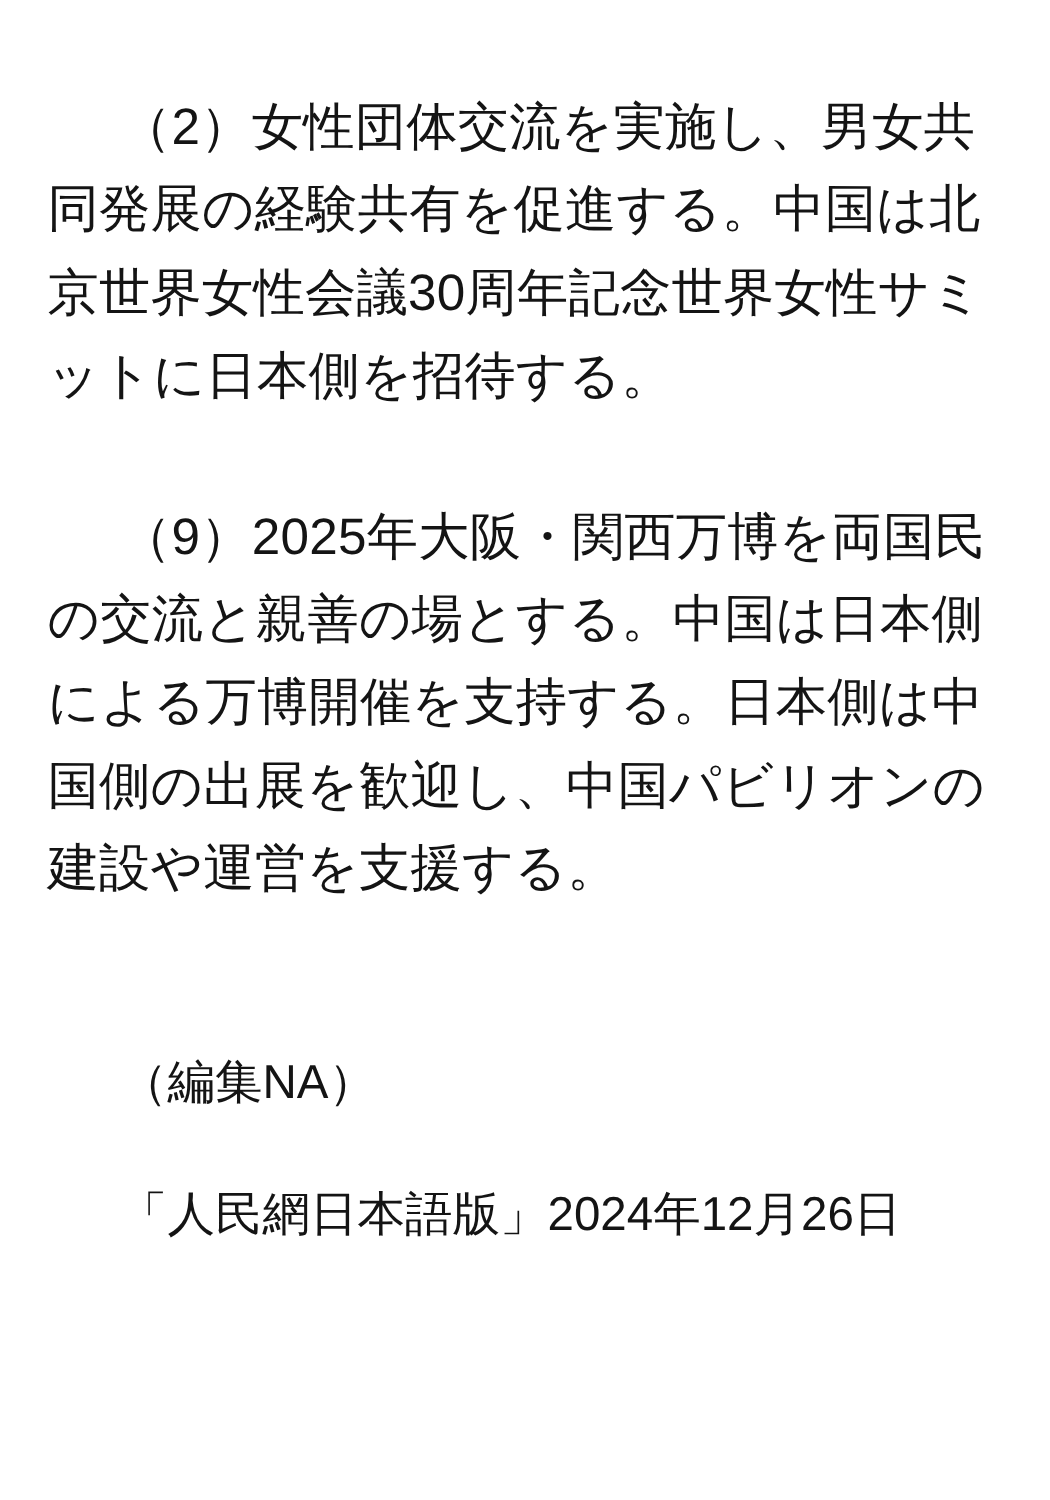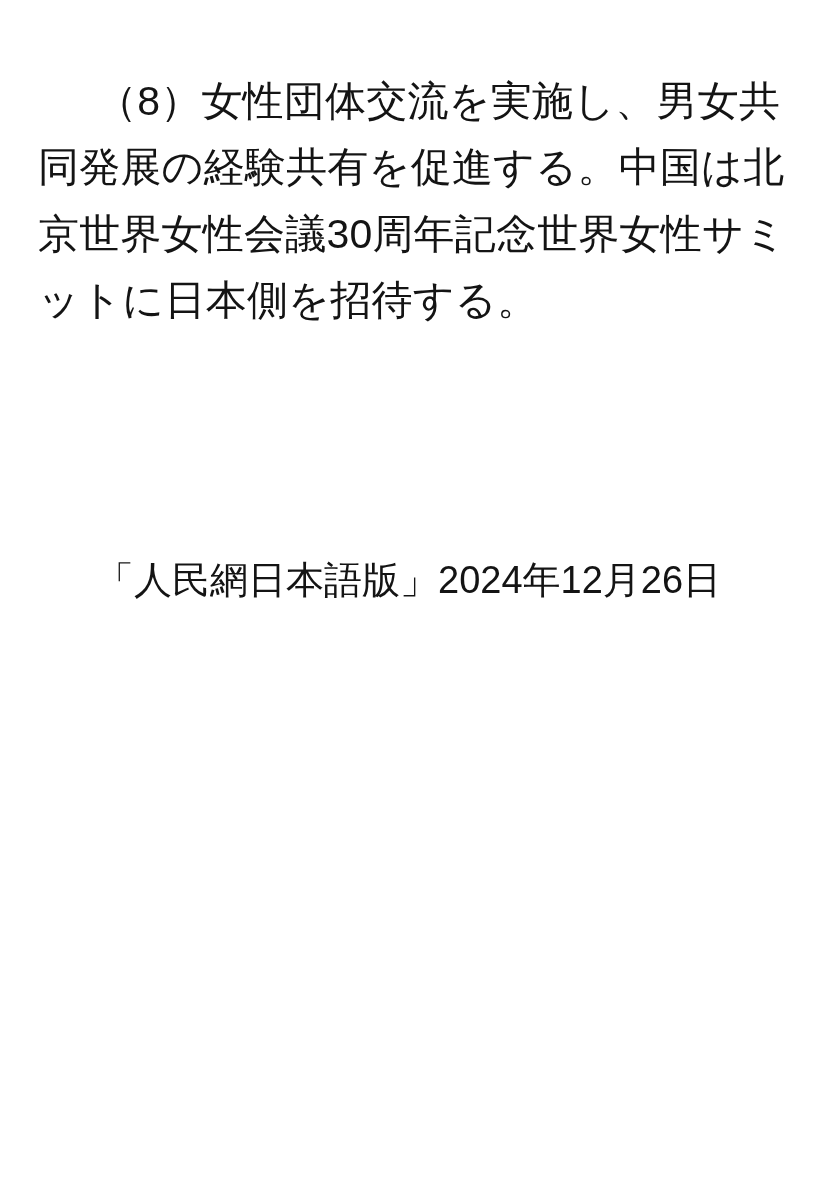--- a/index.html
+++ b/index.html
@@ -72,29 +72,31 @@
 <body>
 
 <div class="page">
 
   <div class="top-strip"></div>
 
   <div class="article-body">
 
     <div class="first-offset"></div>
 
-    <p class="para indent">（8）女性団体交流を実施し、男女共同発展の経験共有を促進する。中国は北京世界女性会議30周年記念世界女性サミットに日本側を招待する。</p>
+    <p class="para indent">（2）女性団体交流を実施し、男女共同発展の経験共有を促進する。中国は北京世界女性会議30周年記念世界女性サミットに日本側を招待する。</p>
 
     <div class="gap-large"></div>
 
+    <p class="para indent">（9）2025年大阪・関西万博を両国民の交流と親善の場とする。中国は日本側による万博開催を支持する。日本側は中国側の出展を歓迎し、中国パビリオンの建設や運営を支援する。</p>
 
     <div class="gap-large"></div>
 
 
     <div class="gap-mid"></div>
 
+    <p class="small-note indent">（編集NA）</p>
 
     <div class="gap-mid"></div>
 
     <p class="source-line indent">「人民網日本語版」2024年12月26日</p>
 
   </div>
 </div>
 
 </body></html>

